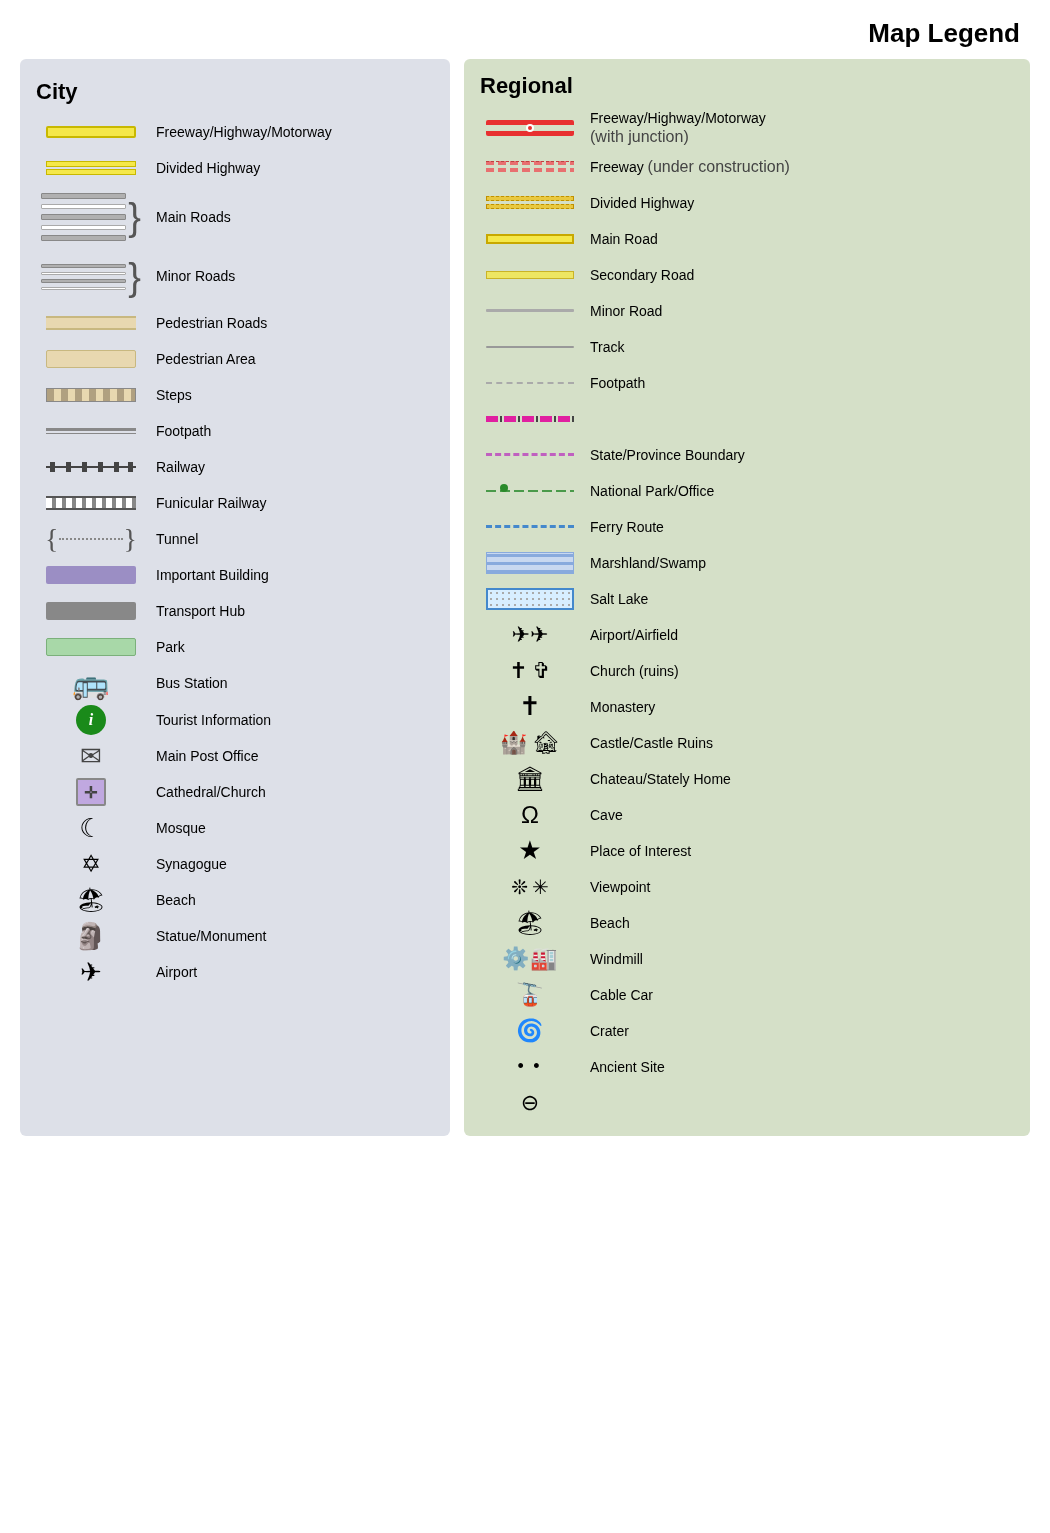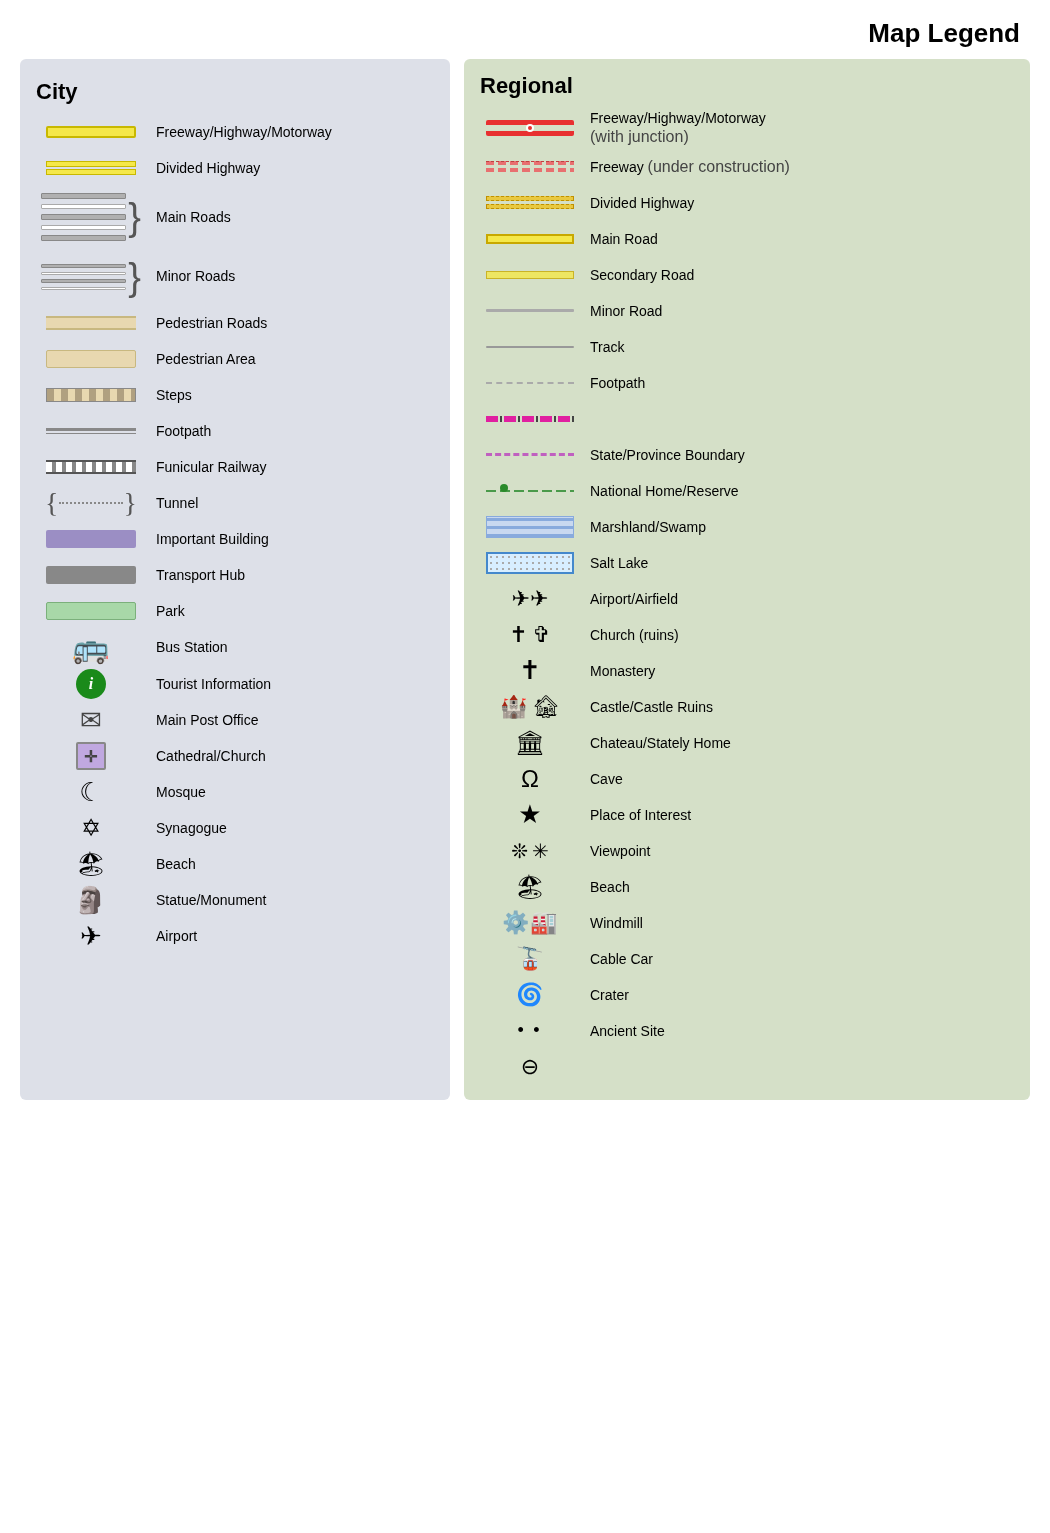--- a/index.html
+++ b/index.html
@@ -335,20 +335,34 @@
       <div class="label-cell">Steps</div>
     </div>
 
     <div class="legend-row">
       <div class="icon-cell">
         <div style="width:90px; border-top: 3px solid #888; border-bottom: 1px solid #888; height:6px;"></div>
       </div>
       <div class="label-cell">Footpath</div>
     </div>
 
+    <div class="legend-row">
+      <div class="icon-cell">
+        <div style="width:90px; height:14px; position:relative;">
+          <div style="position:absolute; top:6px; left:0; right:0; height:2px; background:#444;"></div>
+          <div style="position:absolute; top:2px; left:4px; width:5px; height:10px; background:#444;"></div>
+          <div style="position:absolute; top:2px; left:20px; width:5px; height:10px; background:#444;"></div>
+          <div style="position:absolute; top:2px; left:36px; width:5px; height:10px; background:#444;"></div>
+          <div style="position:absolute; top:2px; left:52px; width:5px; height:10px; background:#444;"></div>
+          <div style="position:absolute; top:2px; left:68px; width:5px; height:10px; background:#444;"></div>
+          <div style="position:absolute; top:2px; left:82px; width:5px; height:10px; background:#444;"></div>
+        </div>
+      </div>
+      <div class="label-cell">Railway</div>
+    </div>
 
     <div class="legend-row">
       <div class="icon-cell">
         <div style="width:90px; height:14px; position:relative; background:#fff; border-top: 2px solid #555; border-bottom: 2px solid #555;">
           <div style="position:absolute; top:0; bottom:0; left:0; right:0; background: repeating-linear-gradient(90deg, transparent 0, transparent 6px, #888 6px, #888 10px);"></div>
         </div>
       </div>
       <div class="label-cell">Funicular Railway</div>
     </div>
 
@@ -536,23 +550,29 @@
       <div class="label-cell">State/Province Boundary</div>
     </div>
 
     <div class="legend-row">
       <div class="reg-icon-cell">
         <div style="width:88px; height:14px; position:relative;">
           <div style="position:absolute; top:6px; left:0; right:0; height:2px; background: repeating-linear-gradient(90deg, #4a9a4a 0,#4a9a4a 10px, transparent 10px, transparent 14px);"></div>
           <div style="position:absolute; top:0; left:14px; width:8px; height:8px; background:#2a8a2a; border-radius:50%;"></div>
         </div>
       </div>
-      <div class="label-cell">National Home/Reserve</div>
-    </div>
-
+      <div class="label-cell">National Park/Office</div>
+    </div>
+
+    <div class="legend-row">
+      <div class="reg-icon-cell">
+        <div style="width:88px; border-top:3px dashed #4488cc;"></div>
+      </div>
+      <div class="label-cell">Ferry Route</div>
+    </div>
 
     <div class="legend-row">
       <div class="reg-icon-cell">
         <div class="reg-marsh" style="width:88px;"></div>
       </div>
       <div class="label-cell">Marshland/Swamp</div>
     </div>
 
 
     <div class="legend-row">

